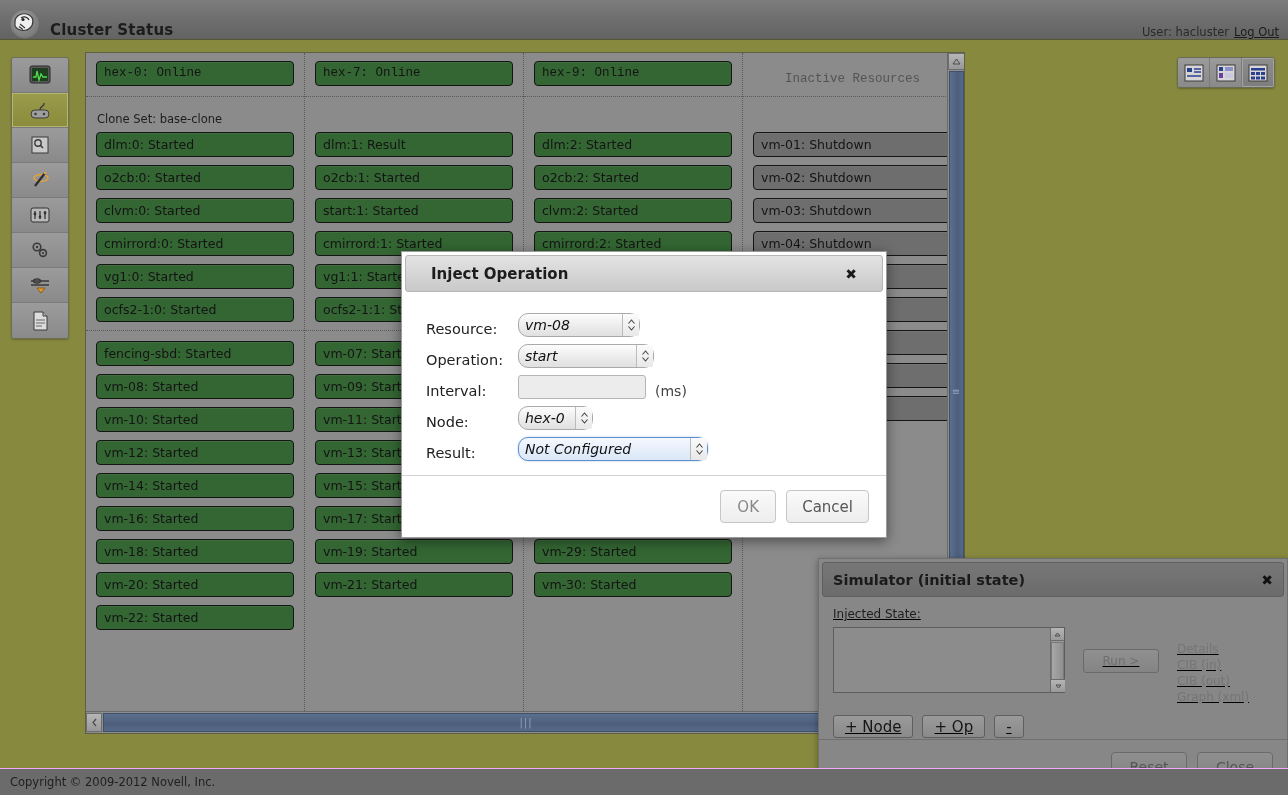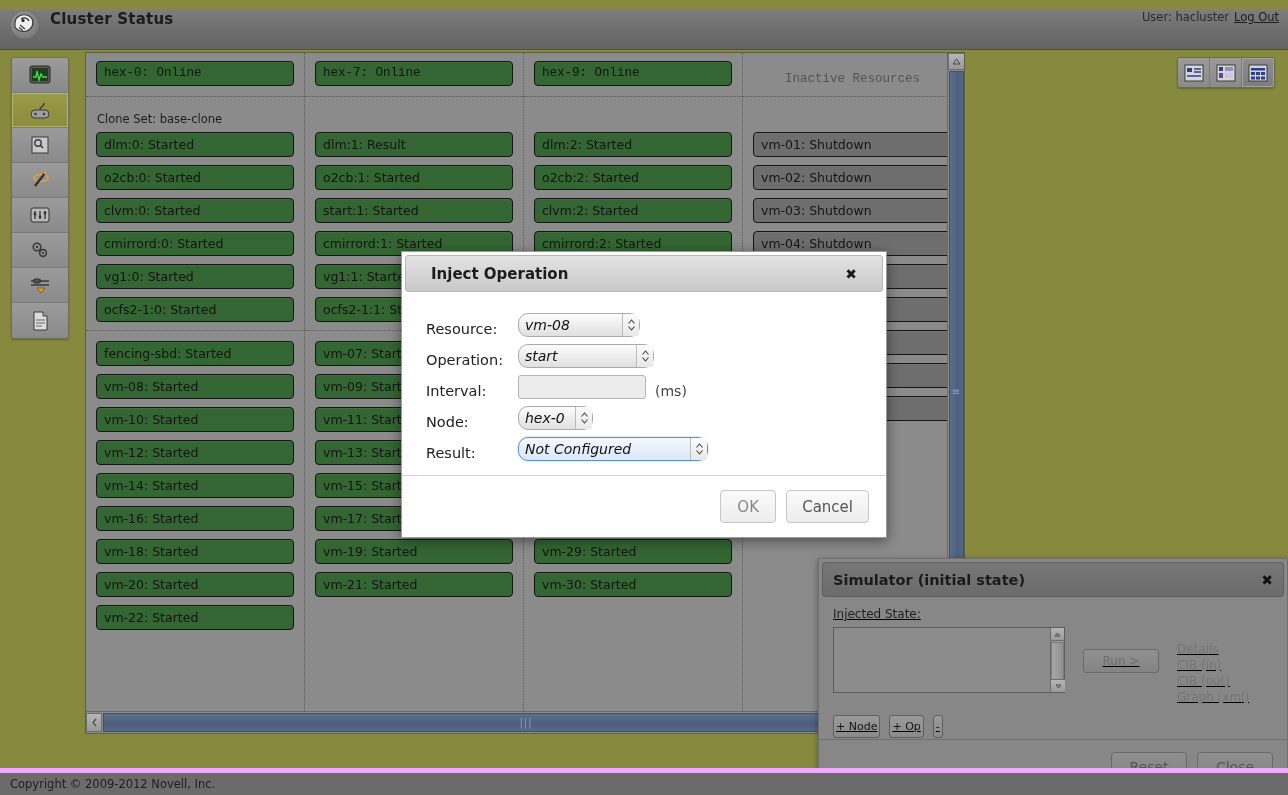--- a/index.html
+++ b/index.html
@@ -7,24 +7,24 @@
   html, body {
     margin: 0; padding: 0;
     width: 1288px; height: 795px;
     overflow: hidden;
     font-family: "DejaVu Sans", "Liberation Sans", sans-serif;
   }
   body { background: #878a3e; position: relative; }
 
   
   .topbar {
-    position: absolute; left: 0; top: 10px; width: 1288px; height: 40px;
+    position: absolute; left: 0; top: 0; width: 1288px; height: 40px;
     background: linear-gradient(to bottom, #7d7d7d 0%, #6e6e6e 50%, #636363 100%);
     border-bottom: 1px solid #55552e;
-    display: flex; align-items: flex-start;
+    display: flex; align-items: flex-end;
   }
   .logo {
     width: 30px; height: 30px; margin-left: 10px; margin-right: 10px;
     border-radius: 50%;
     background: radial-gradient(circle at 40% 35%, #9a9a9a 0%, #808080 60%, #6b6b6b 100%);
     position: relative; flex: none;
     box-shadow: inset 0 0 2px rgba(0,0,0,.4);
   }
   .logo svg { position: absolute; left: 2px; top: 2px; }
   .app-title {
@@ -157,21 +157,21 @@
     width: 32px; height: 29px; background: linear-gradient(to bottom,#9b9b9b,#8a8a8a);
     border-right: 1px solid #7b7b7b; display:flex;align-items:center;justify-content:center;
     cursor: pointer;
   }
   .vm-btn:last-child { border-right:none; }
   .vm-btn.active { background: linear-gradient(to bottom,#8e8e8e,#7d7d7d); box-shadow: inset 0 0 0 1px #a3a3a3; }
 
   
   .footer {
     position: absolute; left: 0; bottom: 0; width: 1288px; height: 27px;
-    background: #6b6b6b; border-top: 5px solid #f0abfc;
+    background: #6b6b6b; border-top: 1px solid #f0abfc;
     font-size: 11.5px; color: #1e1e1e;
     display: flex; align-items: center; padding-left: 10px; margin-top: 7px;
   }
 
   
   .simulator {
     position: absolute; left: 818px; top: 558px;
     width: 470px; height: 237px;
     background: #878787;
     border: 1px solid #6f6f6f;
@@ -203,24 +203,24 @@
     width: 76px; height: 24px; margin-top: 22px;
     background: linear-gradient(to bottom,#909090,#848484);
     border: 1px solid #6a6a6a; border-radius: 3px;
     color: #6f6f6f; font-size: 12px; cursor: default;
     display:flex;align-items:center;justify-content:center;
   }
   .sim-links { margin-top: 14px; font-size: 12px; color: #757575; line-height: 16px; }
   .sim-links div { cursor: default; }
   .sim-btns { display: flex; gap: 9px; margin-top: 10px; }
   .sbtn {
-    height: 23px; padding: 0 2px;
+    height: 23px; padding: 0 11px;
     background: linear-gradient(to bottom,#9a9a9a,#8a8a8a);
     border: 1px solid #5f5f5f; border-radius: 3px;
-    font-size: 11px; color: #161616; cursor: pointer;
+    font-size: 15px; color: #161616; cursor: pointer;
     display:flex;align-items:center;justify-content:center;
   }
   .sim-footer {
     position: absolute; left: 0; bottom: 0; width: 100%; height: 55px;
     border-top: 1px solid #707070;
     display: flex; align-items: center; justify-content: flex-end; gap: 10px;
     padding-right: 14px;
   }
   .sim-footer .bigbtn {
     min-width: 76px; height: 31px; padding: 0 16px;

